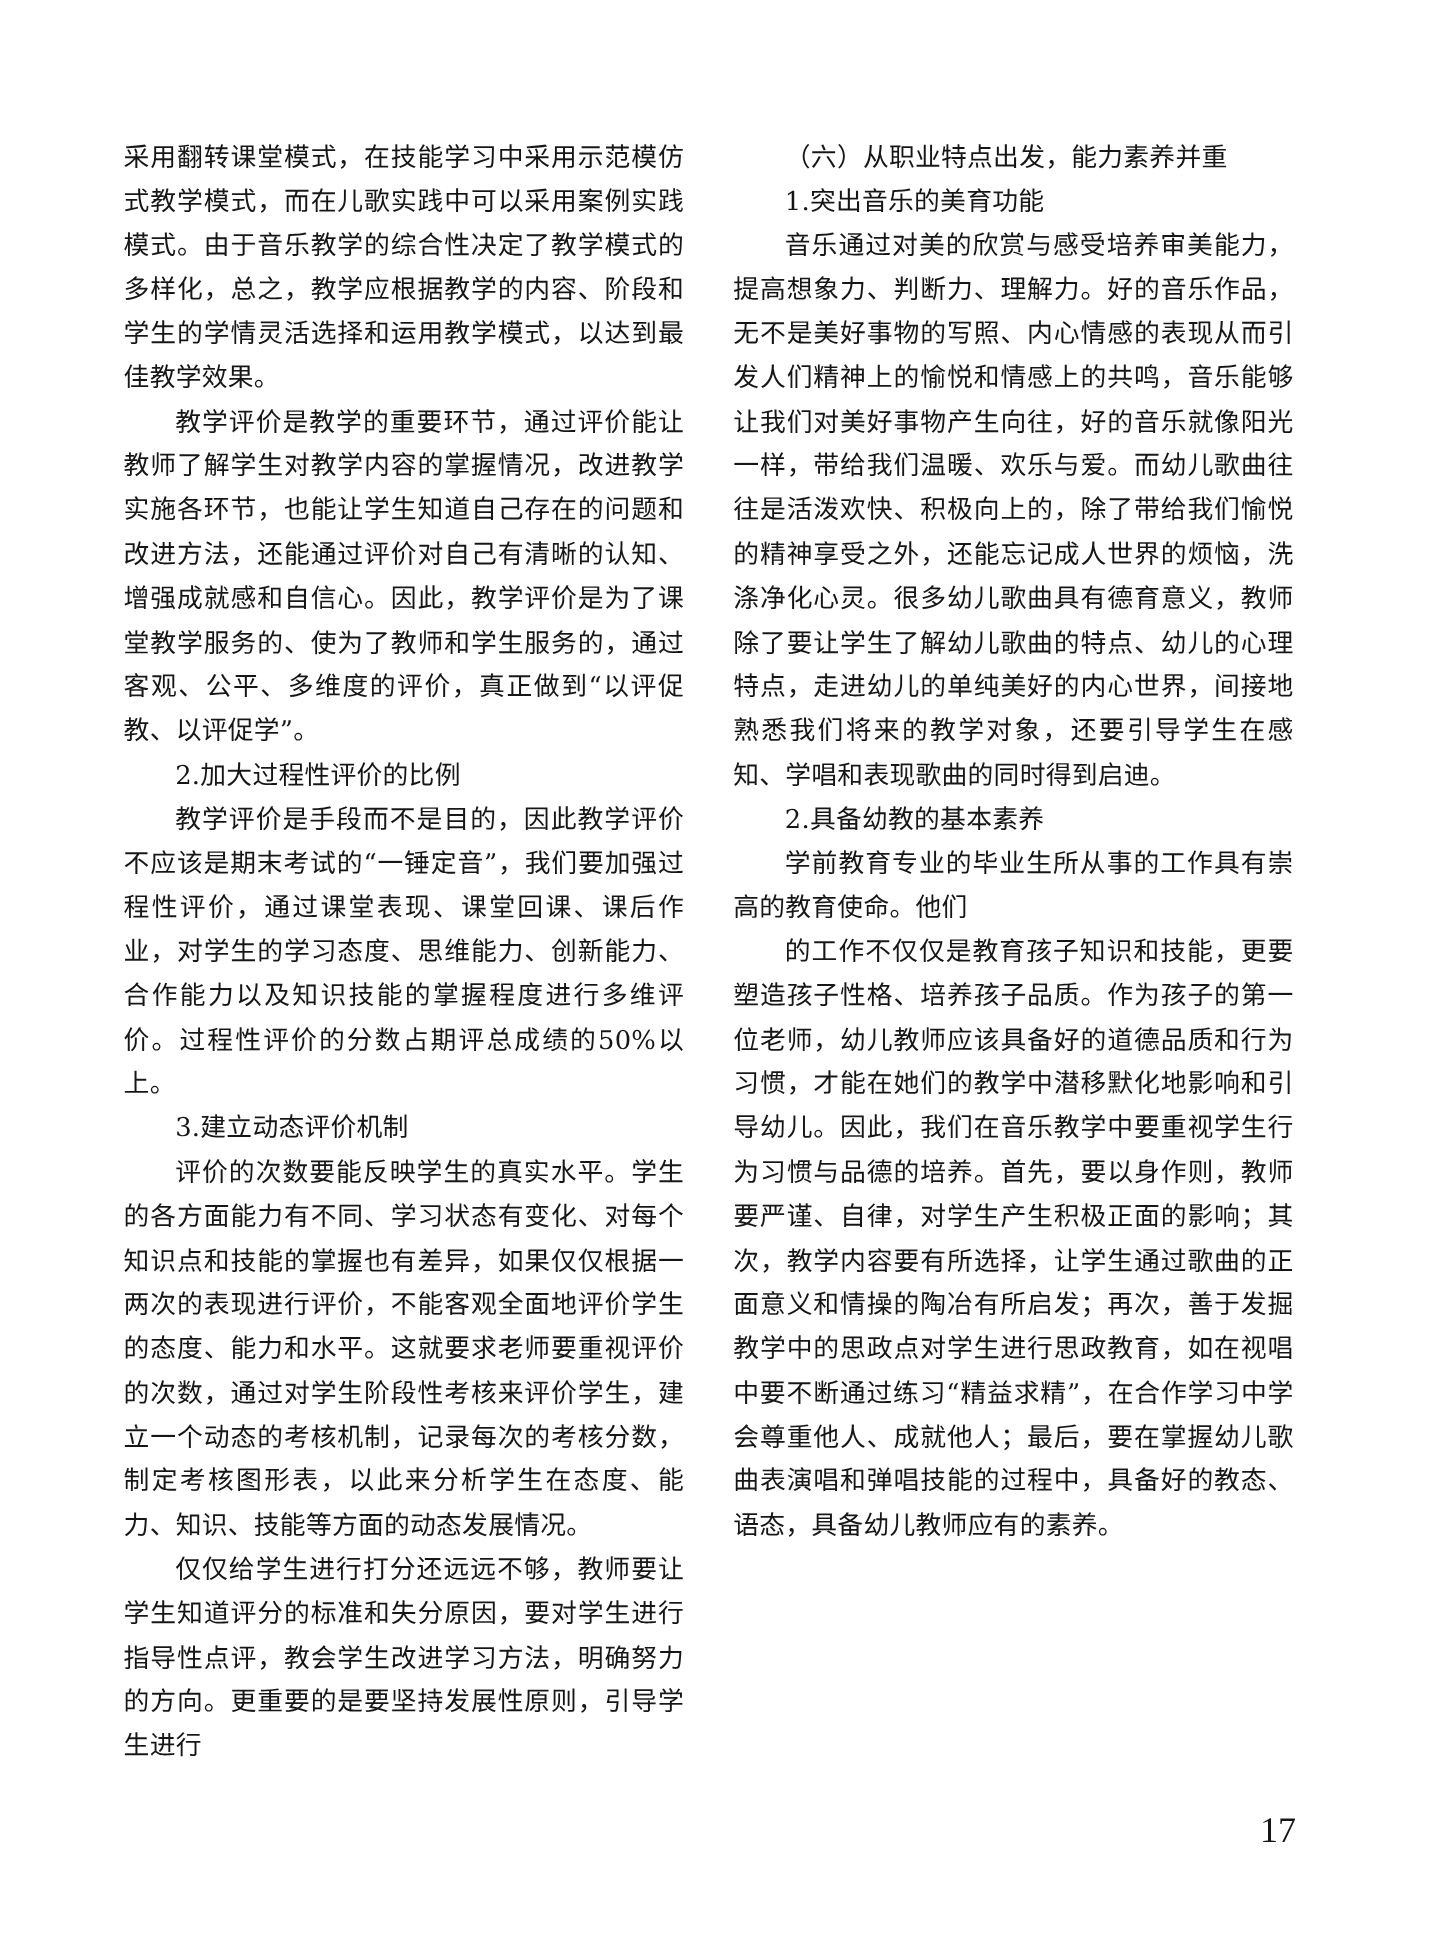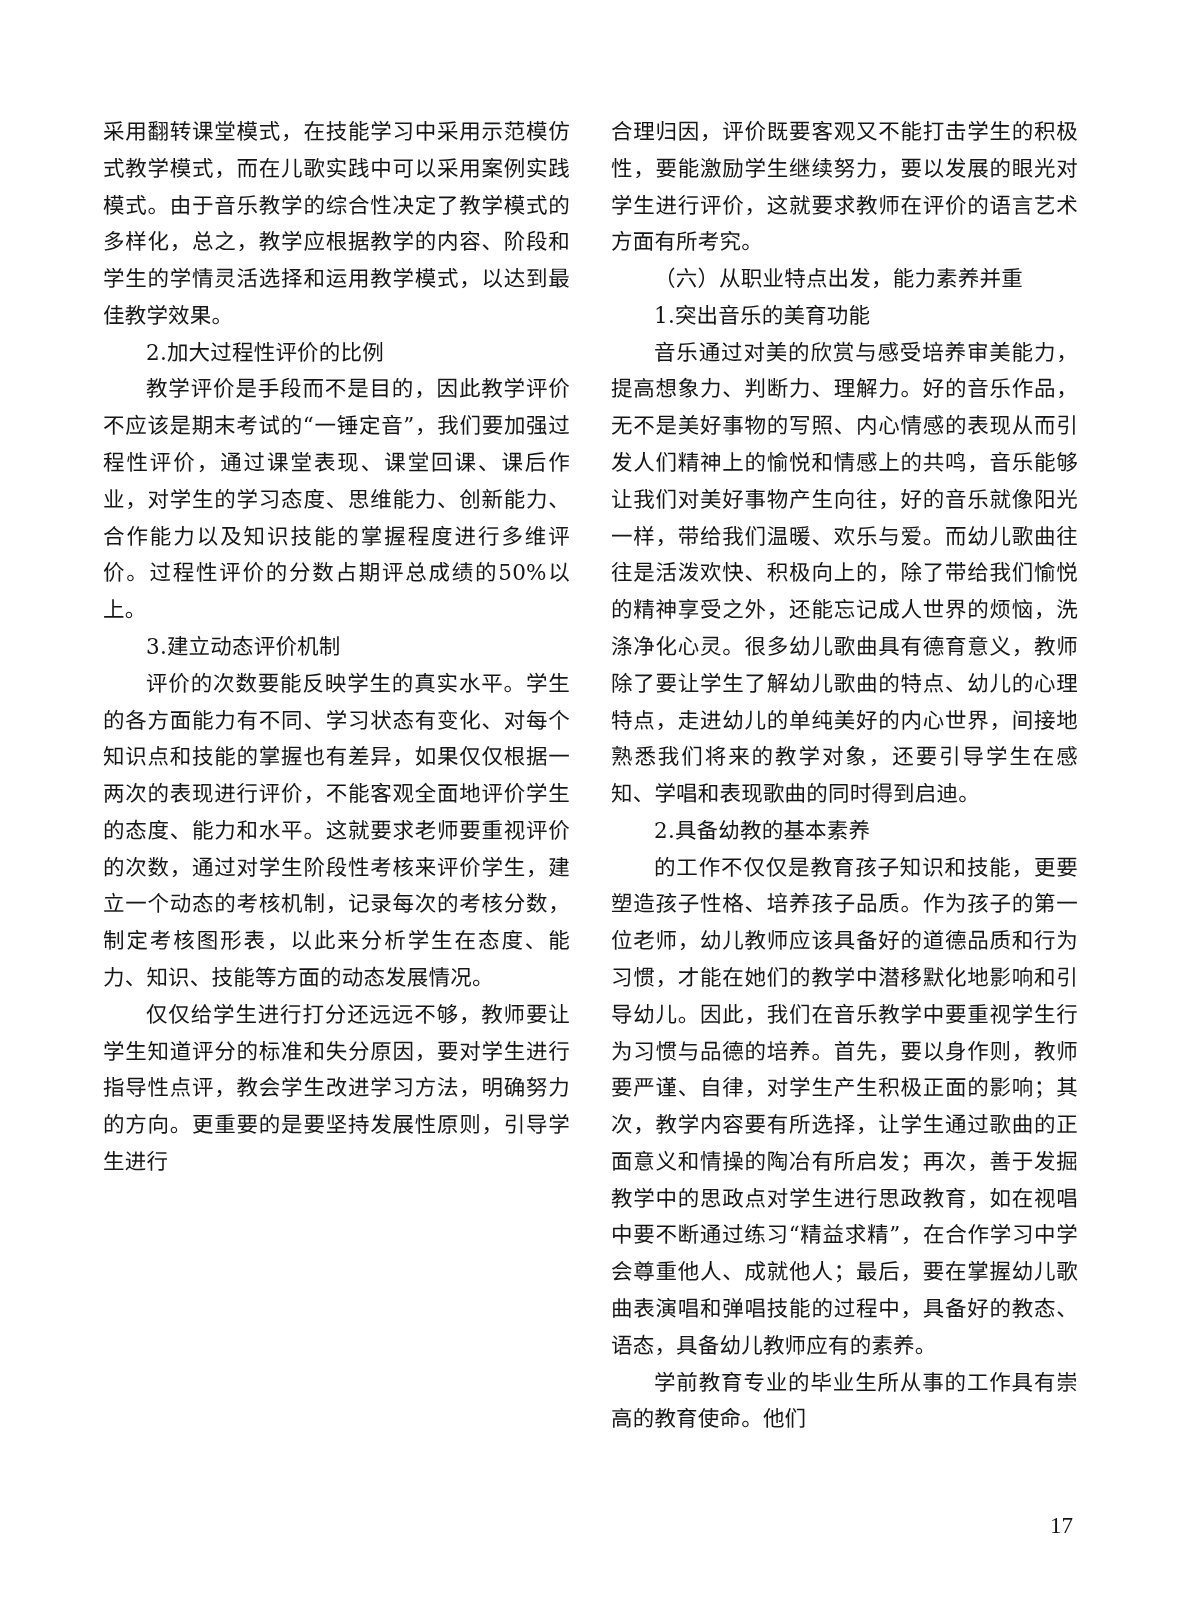--- a/index.html
+++ b/index.html
@@ -39,47 +39,47 @@
     word-break: normal;
     overflow-wrap: break-word;
   }
   .col p.cont {
     text-indent: 0;
   }
   .page-number {
     position: absolute;
     left: 1050px;
     top: 1508px;
-    font-size: 23px;
+    font-size: 30px;
     line-height: 36px;
     color: #161616;
     font-family: "Liberation Serif", "DejaVu Serif", serif;
   }
 </style>
 </head>
 <body>
 
 <div class="page">
   <div class="columns">
 
     <div class="col">
       <p class="cont">采用翻转课堂模式，在技能学习中采用示范模仿式教学模式，而在儿歌实践中可以采用案例实践模式。由于音乐教学的综合性决定了教学模式的多样化，总之，教学应根据教学的内容、阶段和学生的学情灵活选择和运用教学模式，以达到最佳教学效果。</p>
+      <p>教学评价是教学的重要环节，通过评价能让教师了解学生对教学内容的掌握情况，改进教学实施各环节，也能让学生知道自己存在的问题和改进方法，还能通过评价对自己有清晰的认知、增强成就感和自信心。因此，教学评价是为了课堂教学服务的、使为了教师和学生服务的，通过客观、公平、多维度的评价，真正做到“以评促教、以评促学”。</p>
       <p>2.加大过程性评价的比例</p>
       <p>教学评价是手段而不是目的，因此教学评价不应该是期末考试的“一锤定音”，我们要加强过程性评价，通过课堂表现、课堂回课、课后作业，对学生的学习态度、思维能力、创新能力、合作能力以及知识技能的掌握程度进行多维评价。过程性评价的分数占期评总成绩的50%以上。</p>
       <p>3.建立动态评价机制</p>
       <p>评价的次数要能反映学生的真实水平。学生的各方面能力有不同、学习状态有变化、对每个知识点和技能的掌握也有差异，如果仅仅根据一两次的表现进行评价，不能客观全面地评价学生的态度、能力和水平。这就要求老师要重视评价的次数，通过对学生阶段性考核来评价学生，建立一个动态的考核机制，记录每次的考核分数，制定考核图形表，以此来分析学生在态度、能力、知识、技能等方面的动态发展情况。</p>
       <p>仅仅给学生进行打分还远远不够，教师要让学生知道评分的标准和失分原因，要对学生进行指导性点评，教会学生改进学习方法，明确努力的方向。更重要的是要坚持发展性原则，引导学生进行</p>
     </div>
 
     <div class="col">
-      <p class="cont">合理归因，评价既要客观又不能打击学生的积极性，要能激励学生继续努力，要以发展的眼光对学生进行评价，这就要求教师在评价的语言艺术方面有所考究。</p>
       <p>（六）从职业特点出发，能力素养并重</p>
       <p>1.突出音乐的美育功能</p>
       <p>音乐通过对美的欣赏与感受培养审美能力，提高想象力、判断力、理解力。好的音乐作品，无不是美好事物的写照、内心情感的表现从而引发人们精神上的愉悦和情感上的共鸣，音乐能够让我们对美好事物产生向往，好的音乐就像阳光一样，带给我们温暖、欢乐与爱。而幼儿歌曲往往是活泼欢快、积极向上的，除了带给我们愉悦的精神享受之外，还能忘记成人世界的烦恼，洗涤净化心灵。很多幼儿歌曲具有德育意义，教师除了要让学生了解幼儿歌曲的特点、幼儿的心理特点，走进幼儿的单纯美好的内心世界，间接地熟悉我们将来的教学对象，还要引导学生在感知、学唱和表现歌曲的同时得到启迪。</p>
       <p>2.具备幼教的基本素养</p>
+      <p>学前教育专业的毕业生所从事的工作具有崇高的教育使命。他们</p>
       <p>的工作不仅仅是教育孩子知识和技能，更要塑造孩子性格、培养孩子品质。作为孩子的第一位老师，幼儿教师应该具备好的道德品质和行为习惯，才能在她们的教学中潜移默化地影响和引导幼儿。因此，我们在音乐教学中要重视学生行为习惯与品德的培养。首先，要以身作则，教师要严谨、自律，对学生产生积极正面的影响；其次，教学内容要有所选择，让学生通过歌曲的正面意义和情操的陶冶有所启发；再次，善于发掘教学中的思政点对学生进行思政教育，如在视唱中要不断通过练习“精益求精”，在合作学习中学会尊重他人、成就他人；最后，要在掌握幼儿歌曲表演唱和弹唱技能的过程中，具备好的教态、语态，具备幼儿教师应有的素养。</p>
-      <p>学前教育专业的毕业生所从事的工作具有崇高的教育使命。他们</p>
     </div>
 
   </div>
 
   <div class="page-number">17</div>
 </div>
 
 </body></html>

